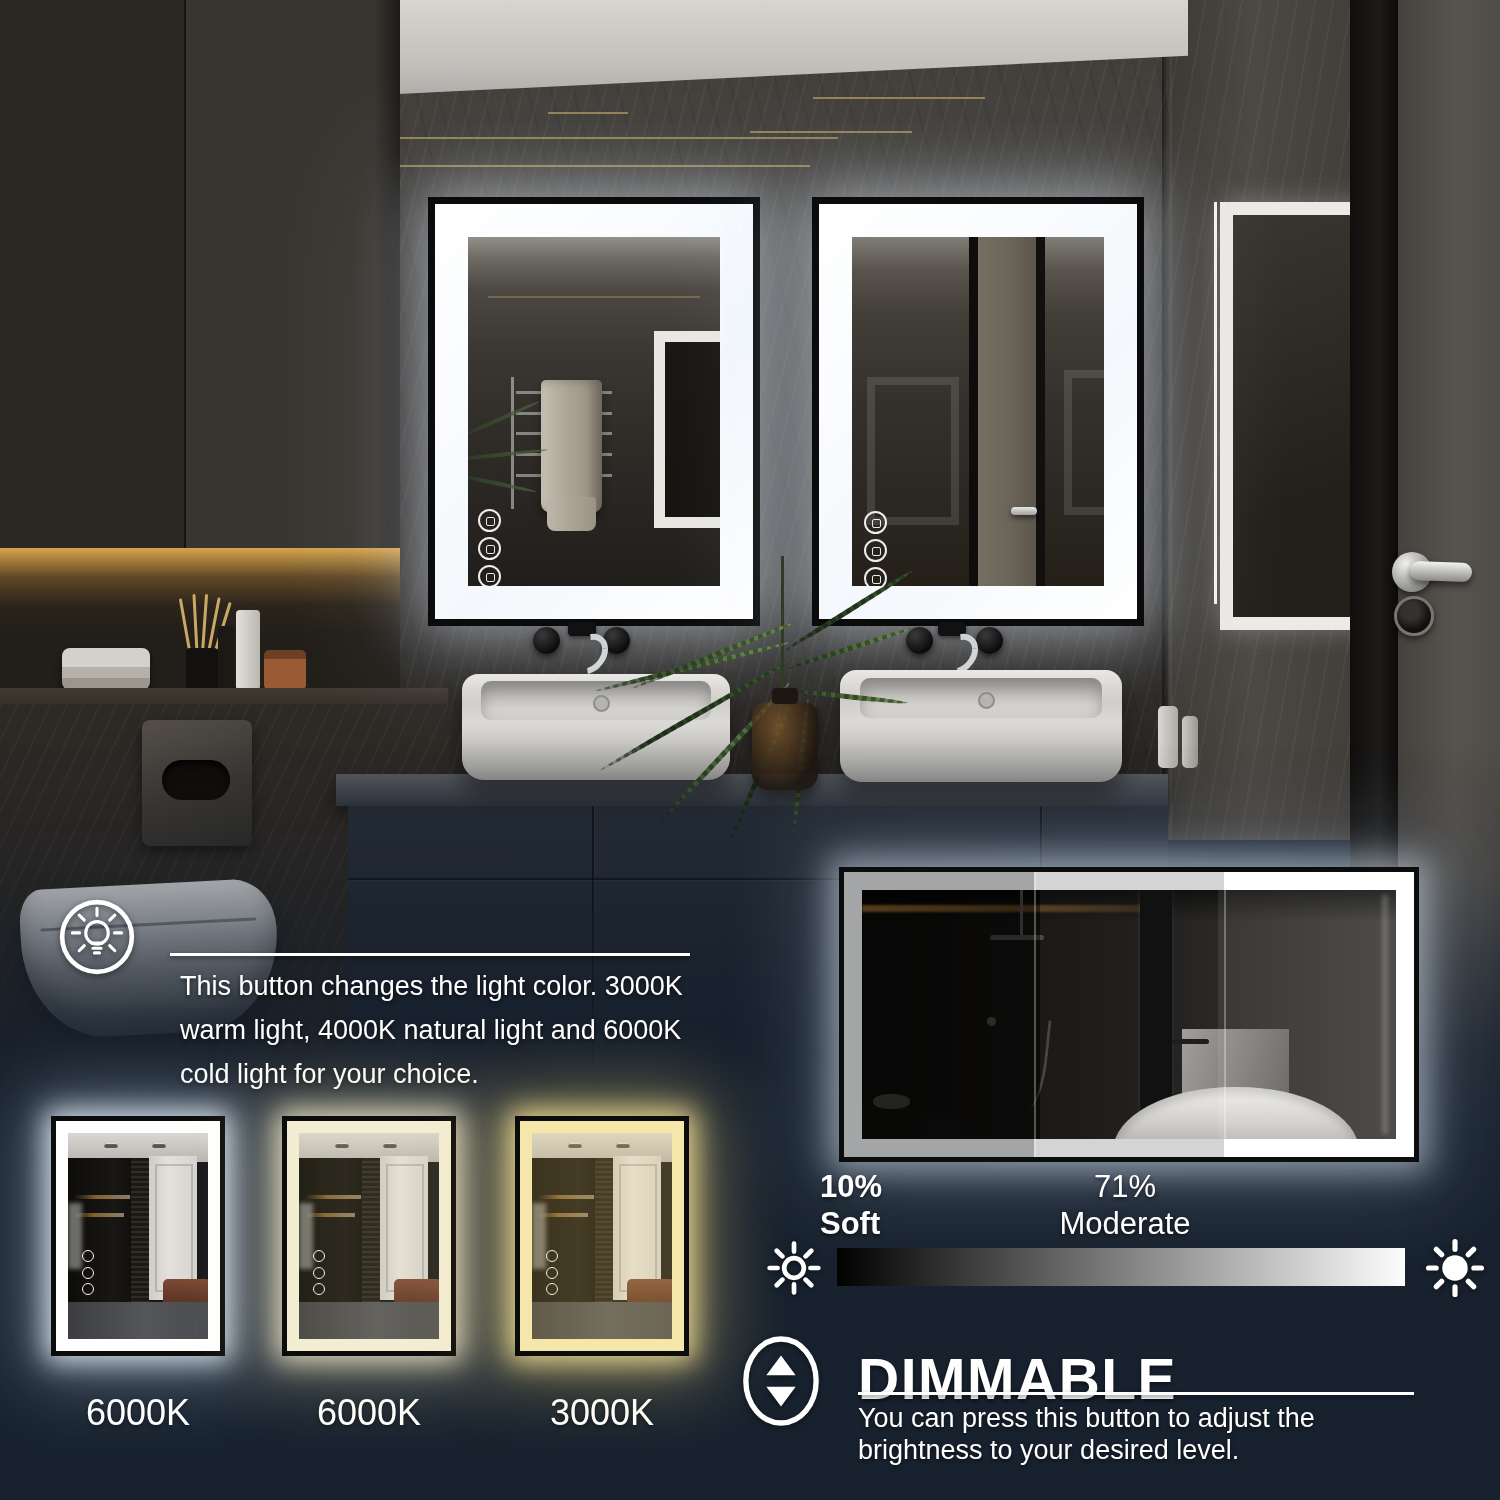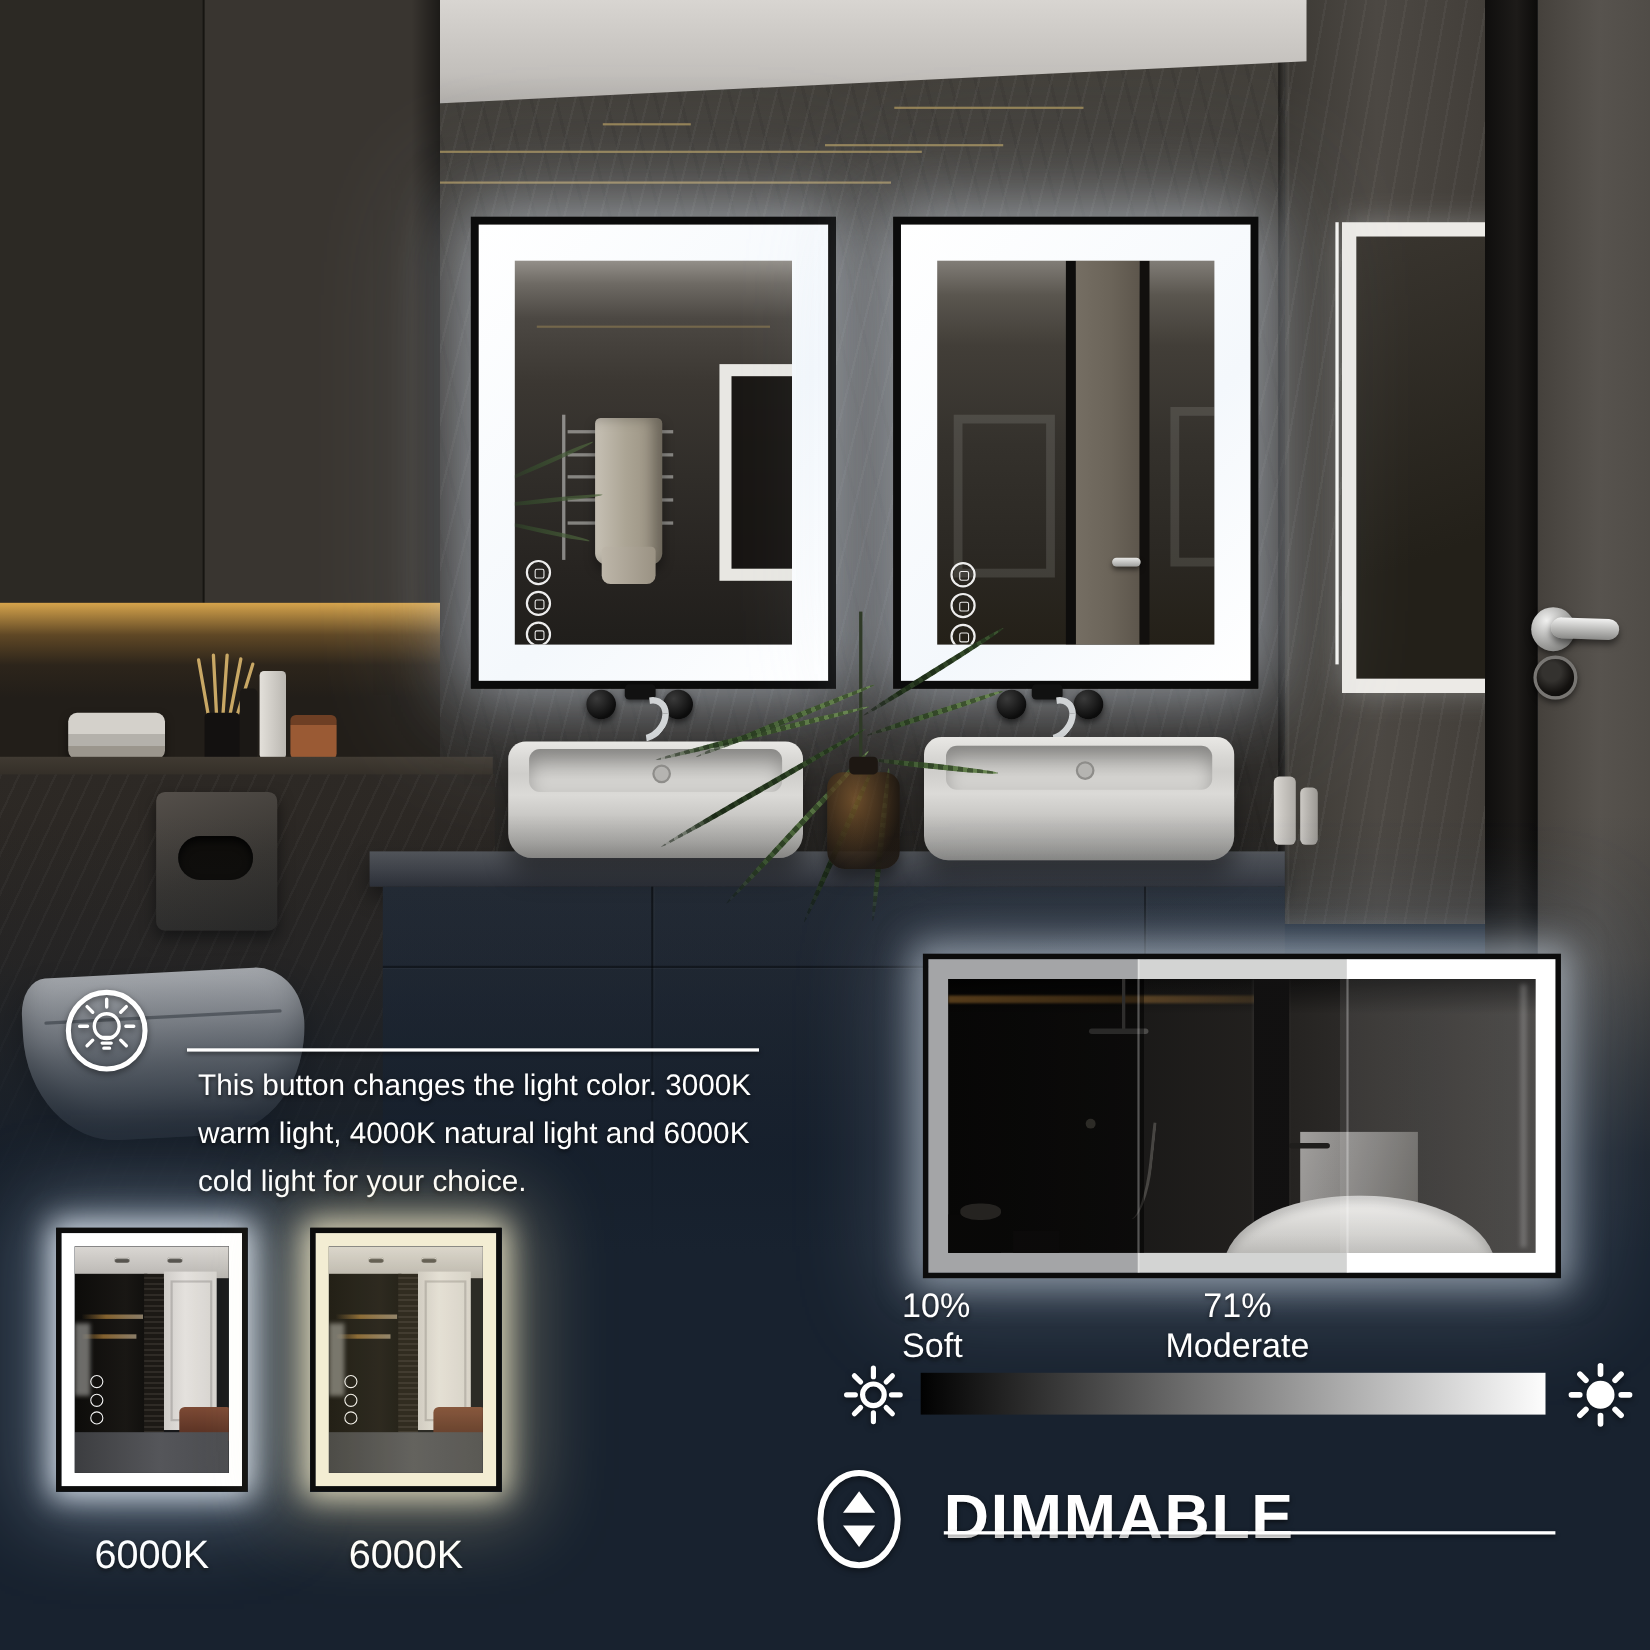--- a/index.html
+++ b/index.html
@@ -410,20 +410,43 @@
             <div class="ms-floor"></div>
           <div class="ms-btn" style="left:10%;top:57%;"></div>
           <div class="ms-btn" style="left:10%;top:65%;"></div>
           <div class="ms-btn" style="left:10%;top:73%;"></div>
         </div>
       </div>
     </div>
     <div class="temp-label">6000K</div>
   </div>
 
+  <div class="abs temp-card" style="left:515px;">
+    <div class="mini g-warm">
+      <div class="band" style="border-color: rgb(245, 230, 170);">
+        <div class="ms warm-hot">
+          <div class="ms-ceil"></div>
+          <div class="ms-lamp" style="left:26%;"></div>
+            <div class="ms-lamp" style="left:60%;"></div>
+          <div class="ms-white"></div>
+            <div class="ms-ward"></div>
+          <div class="ms-streak" style="left:4%;top:30%;width:40%;"></div>
+          <div class="ms-streak" style="left:4%;top:39%;width:36%;"></div>
+          <div class="ms-clothes"></div>
+          <div class="ms-slats"></div>
+          <div class="ms-bench"></div>
+            <div class="ms-floor"></div>
+          <div class="ms-btn" style="left:10%;top:57%;"></div>
+          <div class="ms-btn" style="left:10%;top:65%;"></div>
+          <div class="ms-btn" style="left:10%;top:73%;"></div>
+        </div>
+      </div>
+    </div>
+    <div class="temp-label">3000K</div>
+  </div>
 
   <div class="abs ambient"></div>
   <div class="abs dim-mirror">
     <div class="dim-band">
       <div class="dim-scene">
         <div class="ds-top"></div>
         <div class="ds-warm"></div>
         <div class="ds-pipe"></div>
           <div class="ds-head"></div>
         <div class="ds-valve"></div>
@@ -436,21 +459,21 @@
           <div class="ds-roll"></div>
           <div class="ds-table"></div>
         <div class="ds-zone"></div>
         <div class="ds-edge"></div>
       </div>
       <div class="zone-line" style="left:33.4%;"></div>
       <div class="zone-line" style="left:66.7%;"></div>
     </div>
   </div>
 
-  <div class="abs bl" style="left:820px;text-align:left;">
+  <div class="abs bl" style="left:820px;text-align:left;font-weight:bold;">
     <div>10%</div>
     <div>Soft</div>
   </div>
   <div class="abs bl" style="left:1035px;width:180px;text-align:center;">
     <div>71%</div>
     <div>Moderate</div>
   </div>
 
   <svg class="abs sun" style="left:764px;top:1238px;" width="60" height="60" viewBox="0 0 64 64">
     <circle cx="32" cy="32" r="10.5" fill="none" stroke="#fff" stroke-width="5"></circle>
@@ -468,14 +491,15 @@
     </g>
   </svg>
 
   <svg class="abs sun" style="left:740px;top:1334px;" width="82" height="94" viewBox="0 0 84 96">
     <ellipse cx="42" cy="48" rx="36" ry="43" fill="none" stroke="#fff" stroke-width="5.5"></ellipse>
     <polygon points="42,22 27,42 57,42" fill="#fff"></polygon>
     <polygon points="42,74 27,54 57,54" fill="#fff"></polygon>
   </svg>
   <div class="abs feature-title dm-title">DIMMABLE</div>
   <div class="abs rule dm-rule"></div>
+  <div class="abs feature-desc dm-desc">You can press this button to adjust the brightness to your desired level.</div>
 
 </div>
 
 </body></html>

